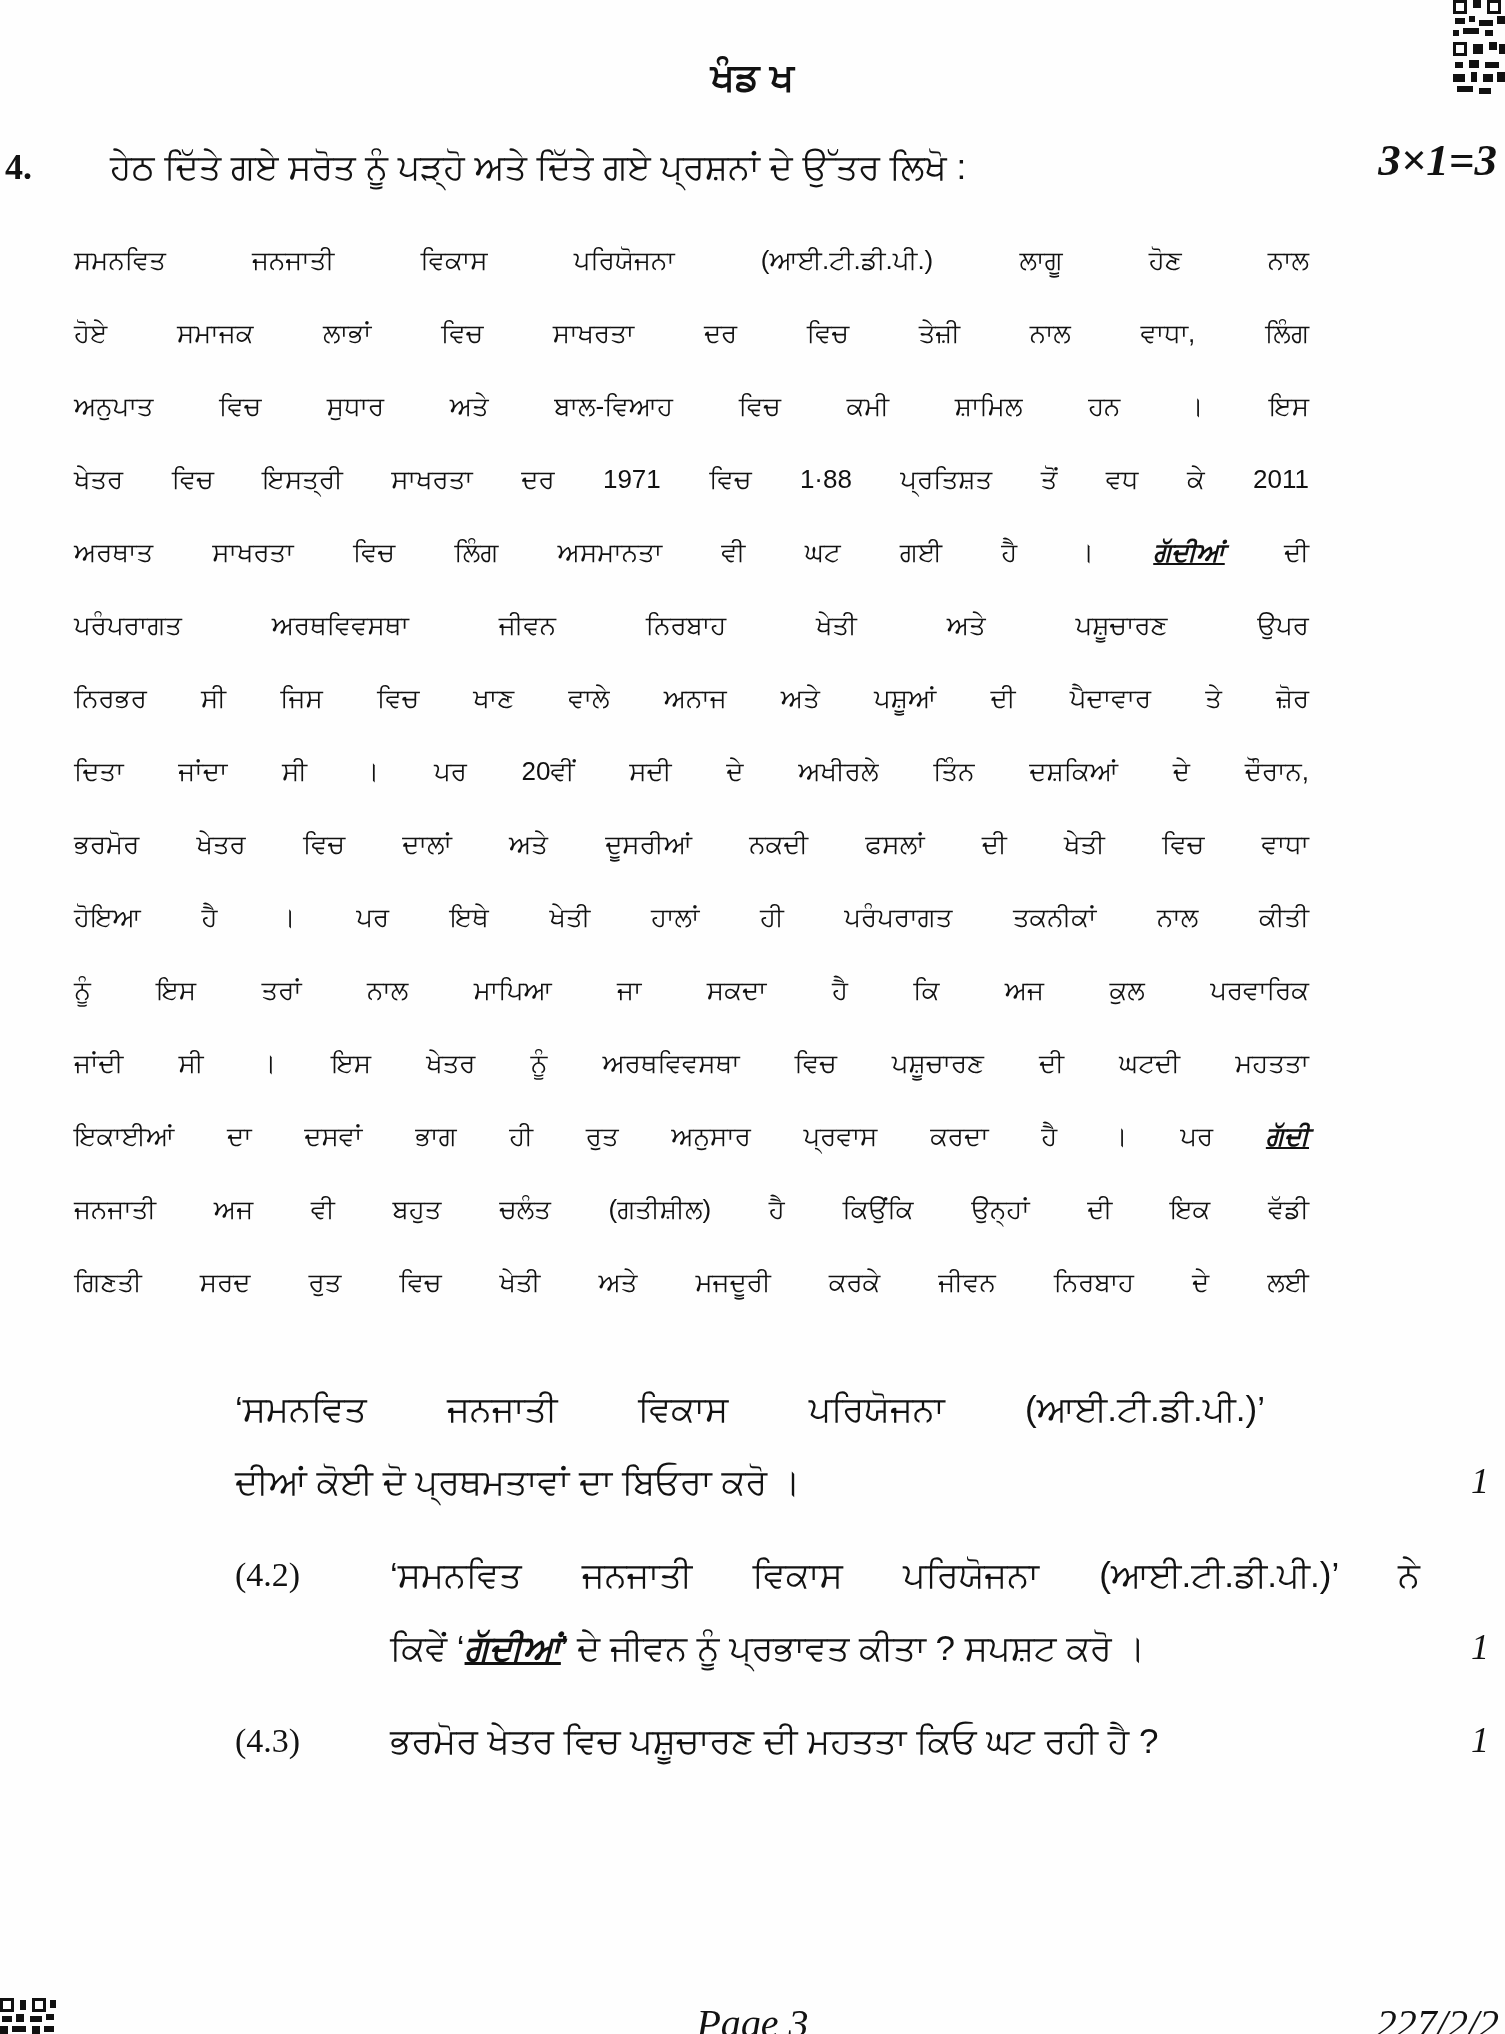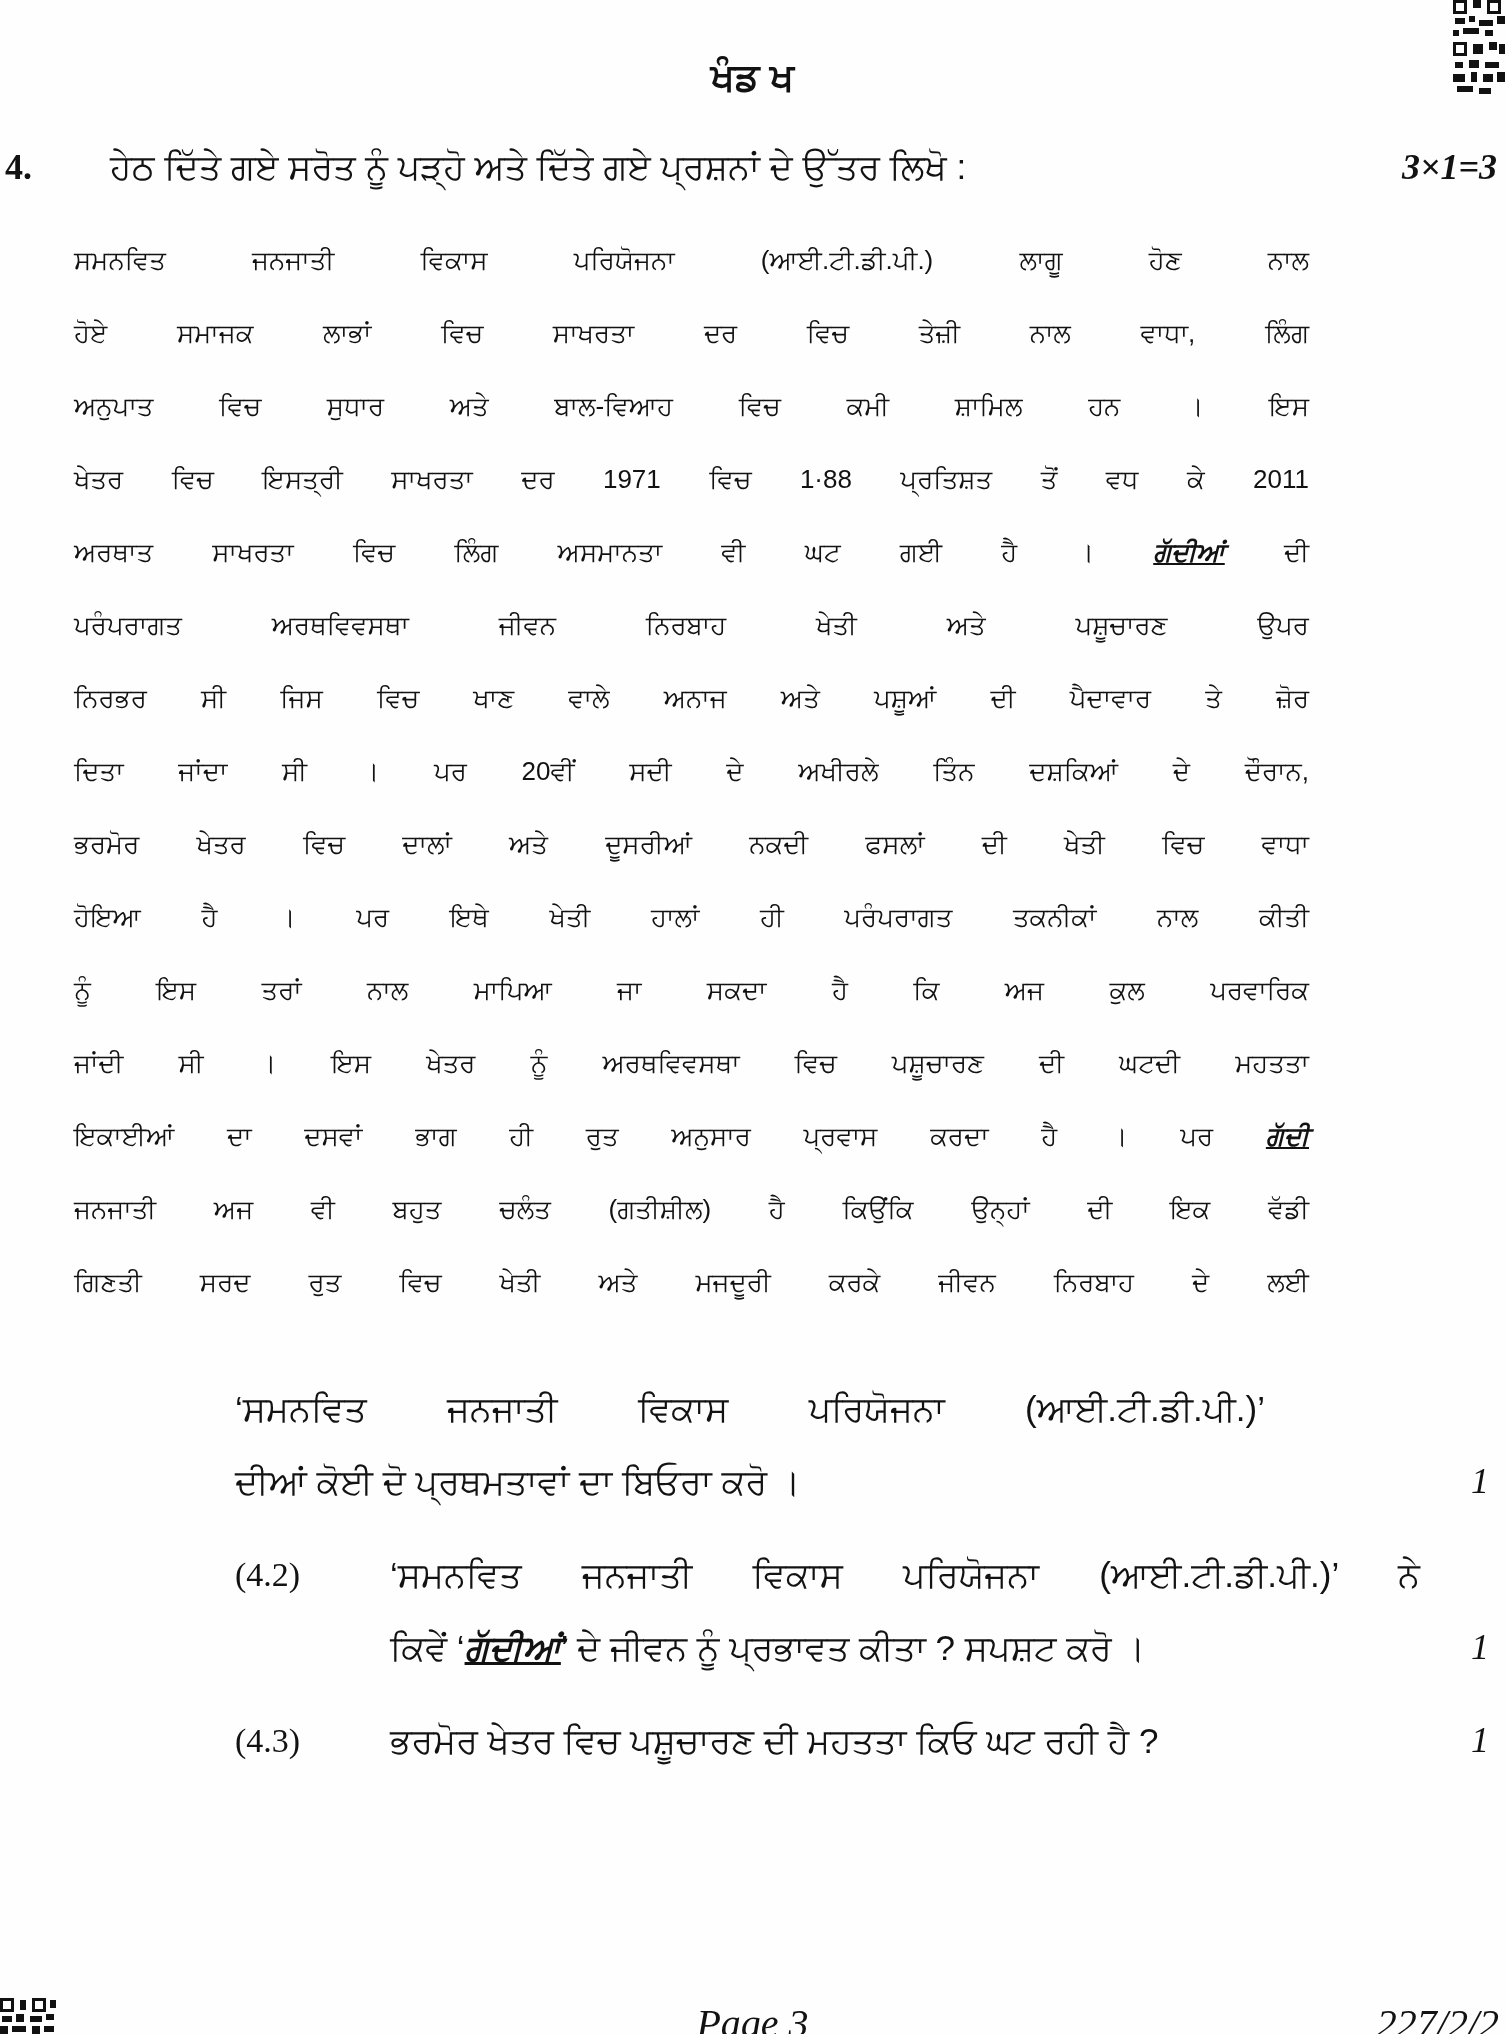--- a/index.html
+++ b/index.html
@@ -24,22 +24,22 @@
     line-height:50px;
   }
   .subheading{
     margin-top:12px;
     text-align:center;
     font-size:37px;font-weight:bold;
     line-height:54px;
   }
   .marks-scheme{
     position:absolute;
-    top:146px;right:8px;
-    font-size:36px;
+    top:134px;right:8px;
+    font-size:45px;
     font-weight:bold;font-style:italic;
   }
 
   .q-row{
     display:flex;
     margin-top:34px;
     padding-left:5px;
   }
   .q-num{
     width:105px;

